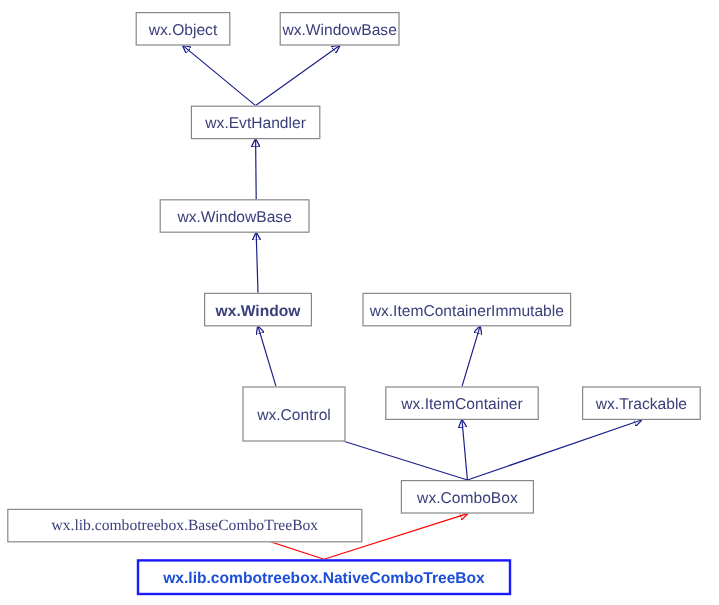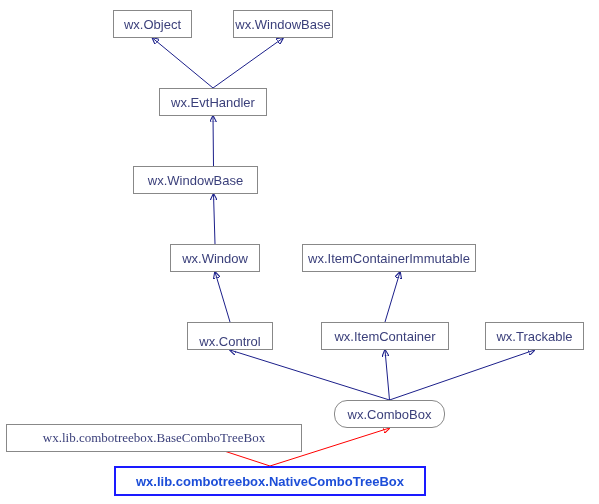--- a/index.html
+++ b/index.html
@@ -75,38 +75,38 @@
       </div>
       <div class="node" style="left: 233px; top: 10px; width: 100px; height: 28px;">
         <span>wx.WindowBase</span>
       </div>
       <div class="node" style="left: 159px; top: 88px; width: 108px; height: 28px;">
         <span>wx.EvtHandler</span>
       </div>
       <div class="node" style="left: 133px; top: 166px; width: 125px; height: 28px;">
         <span>wx.WindowBase</span>
       </div>
-      <div class="node" style="left: 170px; top: 244px; width: 90px; height: 28px;">
+      <div class="node" style="left: 170px; top: 244px; width: 90px; height: 28px; font-weight: bold;">
         <span>wx.Window</span>
       </div>
       <div class="node" style="left: 302px; top: 244px; width: 174px; height: 28px;">
         <span>wx.ItemContainerImmutable</span>
       </div>
-      <div class="node" style="left: 187px; top: 322px; width: 86px; height: 28px; align-items: flex-end;">
+      <div class="node" style="left: 202px; top: 322px; width: 86px; height: 46px;">
         <span>wx.Control</span>
       </div>
       <div class="node" style="left: 321px; top: 322px; width: 128px; height: 28px;">
         <span>wx.ItemContainer</span>
       </div>
       <div class="node" style="left: 485px; top: 322px; width: 99px; height: 28px;">
         <span>wx.Trackable</span>
       </div>
       <div class="node" style="left: 6px; top: 424px; width: 296px; height: 28px; font-family: Liberation Serif, serif;">
         <span>wx.lib.combotreebox.BaseComboTreeBox</span>
       </div>
-      <div class="node" style="left: 334px; top: 400px; width: 111px; height: 28px; border-radius: 13px;">
+      <div class="node" style="left: 334px; top: 400px; width: 111px; height: 28px;">
         <span>wx.ComboBox</span>
       </div>
       <div class="node highlight" style="left: 114px; top: 466px; width: 312px; height: 30px;">
         <span>wx.lib.combotreebox.NativeComboTreeBox</span>
       </div>
     </div>
 </div>
 
 </body></html>

